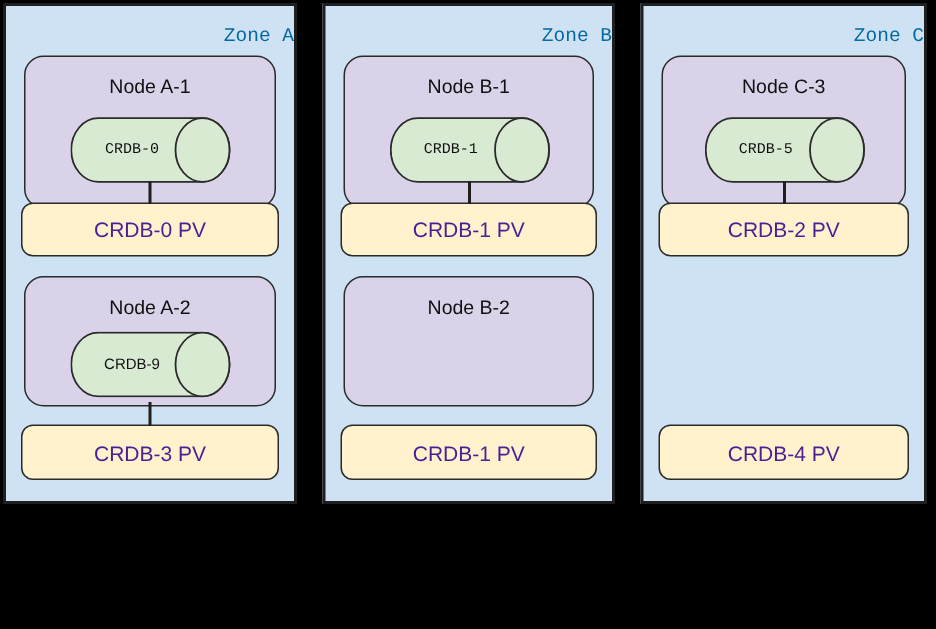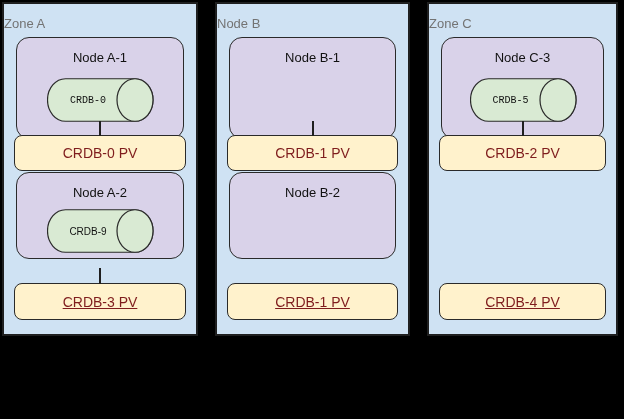--- a/index.html
+++ b/index.html
@@ -26,34 +26,35 @@
     box-sizing: border-box;
   }
   .zone-a { left: 2px;   width: 196px; }
   .zone-b { left: 215px; width: 195px; }
   .zone-c { left: 427px; width: 191px; }
 
   .zone-label {
     position: absolute;
     top: 12px;
     left: 0; right: 0;
-    text-align: left;
+    text-align: right;
     font-size: 13px;
-    color: #737373;
+    color: #0369a1;
+    font-family: Liberation Mono, monospace;
   }
   .node {
     position: absolute;
     left: 12px; right: 12px;
     background: #d9d2e9;
     border: 1px solid #2a2a2a;
     border-radius: 13px;
     box-sizing: border-box;
   }
   .node-1 { top: 33px;  height: 102px; }
-  .node-2 { top: 168px; height: 87px; padding-left: 48px; }
+  .node-2 { top: 180px; height: 87px; padding-left: 48px; }
   .node-label {
     position: absolute;
     top: 12px;
     left: 0; right: 0;
     text-align: center;
     font-size: 13px;
     color: #111111;
   }
   .cylinder {
     position: absolute;
@@ -81,24 +82,24 @@
     position: absolute;
     left: 10px; right: 10px;
     background: #fff2cc;
     border: 1px solid #2a2a2a;
     border-radius: 8px;
     box-sizing: border-box;
     display: flex;
     align-items: center;
     justify-content: center;
     font-size: 14px;
-    color: #7f1d1d;
+    color: #4c1d95;
   }
   .pv-1 { top: 131px; height: 36px; }
-  .pv-2 { top: 279px; height: 37px; text-decoration: underline; }
+  .pv-2 { top: 279px; height: 37px; }
   .connector {
     position: absolute;
     left: 50%;
     margin-left: -1px;
     width: 2px;
     background: #1f1f1f;
     z-index: 5;
   }
   .conn-1 { top: 117px; height: 15px; }
   .conn-2 { top: 264px; height: 16px; }
@@ -136,24 +137,31 @@
         <div class="cyl-label">CRDB-9</div>
       </div>
     </div>
     <div class="connector conn-2"></div>
     <div class="pv pv-2">
       <span>CRDB-3 PV</span>
     </div>
   </div>
 
   <div class="zone zone-b">
-    <div class="zone-label">Node B</div>
+    <div class="zone-label">Zone B</div>
 
     <div class="node node-1">
       <div class="node-label">Node B-1</div>
+      <div class="cylinder cyl-top-1">
+        <svg viewBox="0 0 107 44">
+          <path d="M18.5,0.75 L88,0.75 A18,21.25 0 0 1 88,43.25 L18.5,43.25 A18,21.25 0 0 1 18.5,0.75 Z" fill="#d9ead3" stroke="#2a2a2a" stroke-width="1.2"></path>
+          <ellipse cx="88" cy="22" rx="18" ry="21.25" fill="#d9ead3" stroke="#2a2a2a" stroke-width="1.2"></ellipse>
+        </svg>
+        <div class="cyl-label">CRDB-1</div>
+      </div>
     </div>
     <div class="connector conn-1"></div>
     <div class="pv pv-1">
       <span>CRDB-1 PV</span>
     </div>
 
     <div class="node node-2">
       <div class="node-label">Node B-2</div>
     </div>
     <div class="pv pv-2">

